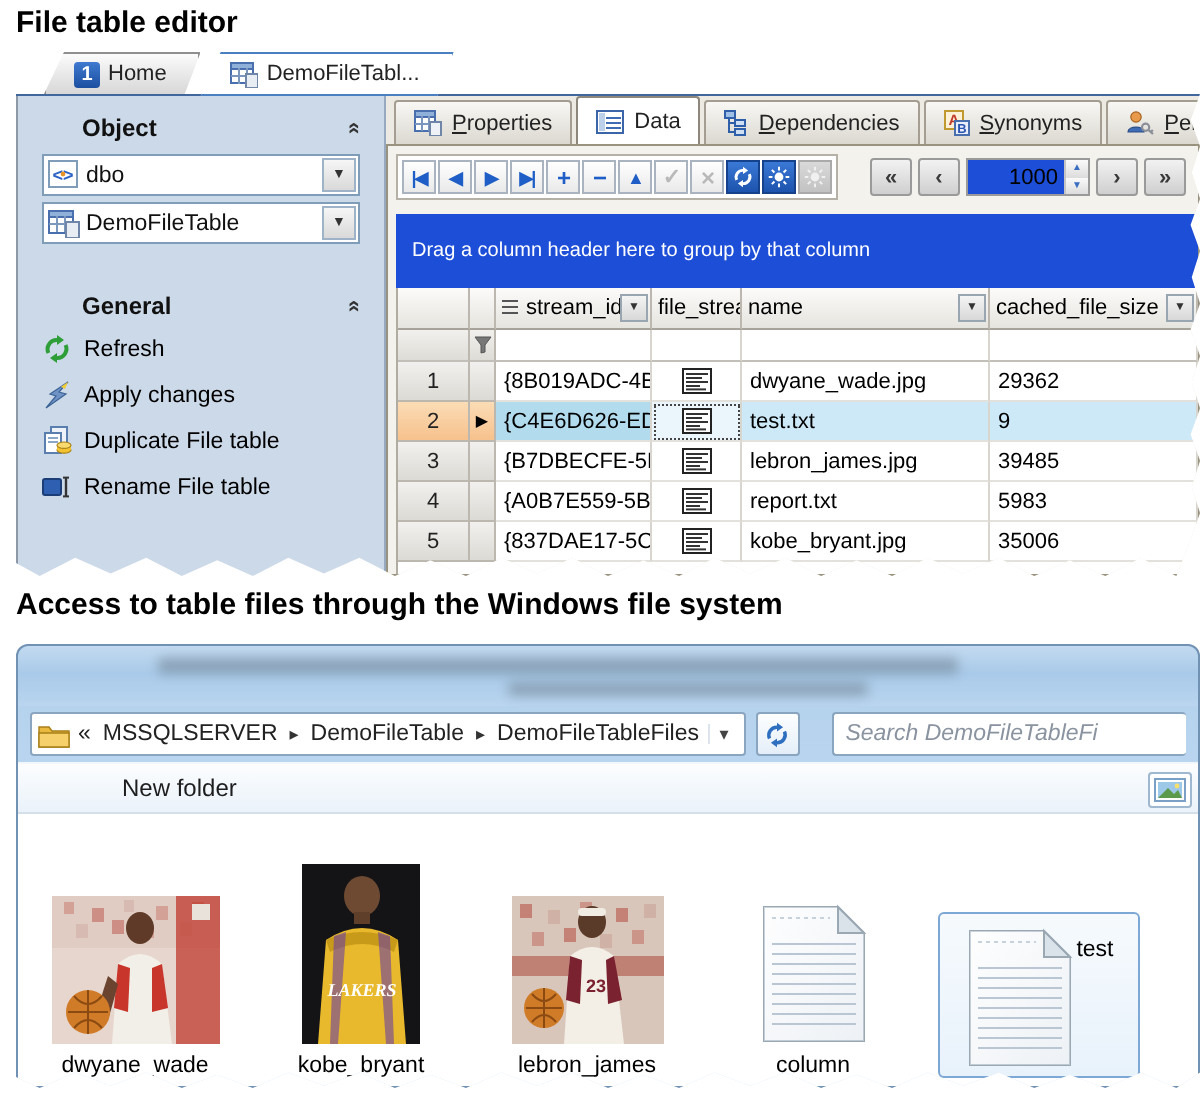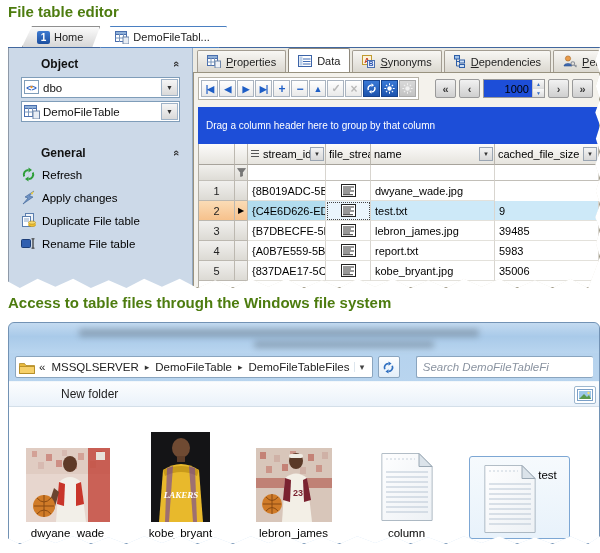--- a/index.html
+++ b/index.html
@@ -1,20 +1,20 @@
 <!DOCTYPE html>
 <html><head>
 <meta charset="utf-8">
 <style>
   * { margin:0; padding:0; box-sizing:border-box; }
   html,body { background:#fff; }
   body { font-family:"Liberation Sans", sans-serif; }
   #page { position:relative; width:600px; height:553px; background:#fff; overflow:hidden; }
 
-  .caption { position:absolute; left:8px; font-size:15px; font-weight:bold; color:#4d7c0f; }
+  .caption { position:absolute; left:8px; font-size:15px; font-weight:bold; color:#000000; }
 
   
   .editor-shot { position:absolute; left:8px; top:26px; width:592px; height:262px;
     clip-path: polygon(0% 0%,100% 0%,99.3% 4%,100% 8%,99.2% 13%,100% 18%,99.3% 23%,100% 28%,99.2% 33%,100% 38%,99.3% 43%,100% 48%,99.2% 53%,100% 58%,99.3% 63%,100% 68%,99.2% 73%,100% 78%,99.3% 83%,100% 88%,99.2% 93%,98% 100%,95% 96.5%,92% 100%,89% 97%,86% 100%,83% 96.5%,80% 99.5%,77% 96.5%,74% 100%,71% 97%,68% 100%,65% 96.5%,62% 99.5%,59% 96.5%,56% 100%,53% 97%,50% 100%,47% 96.5%,44% 99.5%,41% 96.5%,38% 100%,35% 97%,32% 100%,29% 96.5%,26% 99.5%,23% 96.5%,20% 100%,17% 97%,14% 100%,11% 96.5%,8% 99.5%,5% 96.5%,2% 100%,0% 97.5%);
   }
   .wtabs { height:22px; display:flex; align-items:flex-end; padding-left:14px; border-bottom:1px solid #41679e; }
   .wtab { height:21px; display:flex; align-items:center; gap:4px; padding:0 16px 0 14px; font-size:11px; color:#222;
     background:linear-gradient(#fbfbfb,#d7d7d7); border:1px solid #8f8f8f; border-bottom:none;
     clip-path:polygon(10px 0, 100% 0, calc(100% - 8px) 100%, 0 100%); }
   .wtab.active { background:#fff; border:1px solid #4a7fc1; margin-bottom:-1px; height:22px; z-index:2; }
@@ -233,36 +233,36 @@
             <svg width="14" height="12" viewBox="0 0 14 12">
                 <rect x="0.5" y="0.5" width="13" height="11" fill="#fff" stroke="#3c64a8"></rect>
                 <rect x="1.5" y="1.5" width="3" height="9" fill="#bcd0ea"></rect>
                 <line x1="5" y1="4" x2="12.5" y2="4" stroke="#3f6bb4"></line>
                 <line x1="5" y1="6.5" x2="12.5" y2="6.5" stroke="#3f6bb4"></line>
                 <line x1="5" y1="9" x2="12.5" y2="9" stroke="#3f6bb4"></line>
               </svg>
             <span>Data</span>
           </div>
           <div class="doctab">
+            <svg width="12" height="13" viewBox="0 0 12 13">
+                <rect x="0.5" y="0.5" width="5" height="3.5" fill="#9ec0e8" stroke="#2f5fa8"></rect>
+                <rect x="5.5" y="5" width="5" height="3" fill="#cfe0f4" stroke="#2f5fa8"></rect>
+                <rect x="5.5" y="9.5" width="5" height="3" fill="#cfe0f4" stroke="#2f5fa8"></rect>
+                <path d="M2.5,4 V11 H5.5 M2.5,6.5 H5.5" fill="none" stroke="#2f5fa8"></path>
+              </svg>
+            <span class="mn">Dependencies</span>
+          </div>
+          <div class="doctab">
             <svg width="13" height="13" viewBox="0 0 13 13">
                 <rect x="0.5" y="0.5" width="9" height="9" fill="#fdf2d8" stroke="#c09a30"></rect>
                 <text x="5" y="7.6" font-size="7.5" font-weight="bold" fill="#c23a2a" text-anchor="middle" font-family="Liberation Sans, sans-serif">A</text>
                 <rect x="5.5" y="5.5" width="7" height="7" fill="#e8eefb" stroke="#4a6fae"></rect>
                 <text x="9" y="11.4" font-size="6.5" font-weight="bold" fill="#2b55b0" text-anchor="middle" font-family="Liberation Sans, sans-serif">B</text>
               </svg>
             <span class="mn">Synonyms</span>
-          </div>
-          <div class="doctab">
-            <svg width="12" height="13" viewBox="0 0 12 13">
-                <rect x="0.5" y="0.5" width="5" height="3.5" fill="#9ec0e8" stroke="#2f5fa8"></rect>
-                <rect x="5.5" y="5" width="5" height="3" fill="#cfe0f4" stroke="#2f5fa8"></rect>
-                <rect x="5.5" y="9.5" width="5" height="3" fill="#cfe0f4" stroke="#2f5fa8"></rect>
-                <path d="M2.5,4 V11 H5.5 M2.5,6.5 H5.5" fill="none" stroke="#2f5fa8"></path>
-              </svg>
-            <span class="mn">Dependencies</span>
           </div>
           <div class="doctab">
             <svg width="14" height="13" viewBox="0 0 14 13">
                 <circle cx="5" cy="3.5" r="2.6" fill="#e89a4a" stroke="#a86420" stroke-width="0.6"></circle>
                 <path d="M1,11 C1,7.8 9,7.8 9,11 Z" fill="#3f6bb4" stroke="#2a4c88" stroke-width="0.6"></path>
                 <circle cx="9.8" cy="8.6" r="1.8" fill="none" stroke="#8a8f98" stroke-width="1.1"></circle>
                 <line x1="11" y1="9.8" x2="13.5" y2="12" stroke="#8a8f98" stroke-width="1.1"></line>
                 <line x1="12.4" y1="11" x2="13.4" y2="10" stroke="#8a8f98" stroke-width="1.1"></line>
               </svg>
             <span class="mn">Permissions</span>
@@ -367,34 +367,35 @@
               </div>
               <div class="gc"></div>
               <div class="gc"></div>
               <div class="gc"></div>
               <div class="gc"></div>
             </div>
 
             <div class="grow gdata">
               <div class="gc rn">1</div>
               <div class="gc ri"></div>
-              <div class="gc c-stream">{8B019ADC-5B</div>
+              <div class="gc c-stream">{8B019ADC-4B</div>
               <div class="gc blob">
                   <svg width="15" height="13" viewBox="0 0 15 13">
                     <rect x="0.5" y="0.5" width="14" height="12" fill="#fff" stroke="#222"></rect>
                     <g fill="#333">
                       <rect x="2" y="2.5" width="11" height="1"></rect>
                       <rect x="2" y="4.5" width="8" height="1"></rect>
                       <rect x="2" y="6.5" width="11" height="1"></rect>
                       <rect x="2" y="8.5" width="7" height="1"></rect>
                       <rect x="2" y="10.2" width="10" height="1"></rect>
                     </g>
                   </svg>
                 </div>
               <div class="gc">dwyane_wade.jpg</div>
+              <div class="gc">29362</div>
             </div>
 
             <div class="grow gdata cur">
               <div class="gc rn">2</div>
               <div class="gc ri">▶</div>
               <div class="gc c-stream">{C4E6D626-ED</div>
               <div class="gc blob">
                   <svg width="15" height="13" viewBox="0 0 15 13">
                     <rect x="0.5" y="0.5" width="14" height="12" fill="#fff" stroke="#222"></rect>
                     <g fill="#333">

